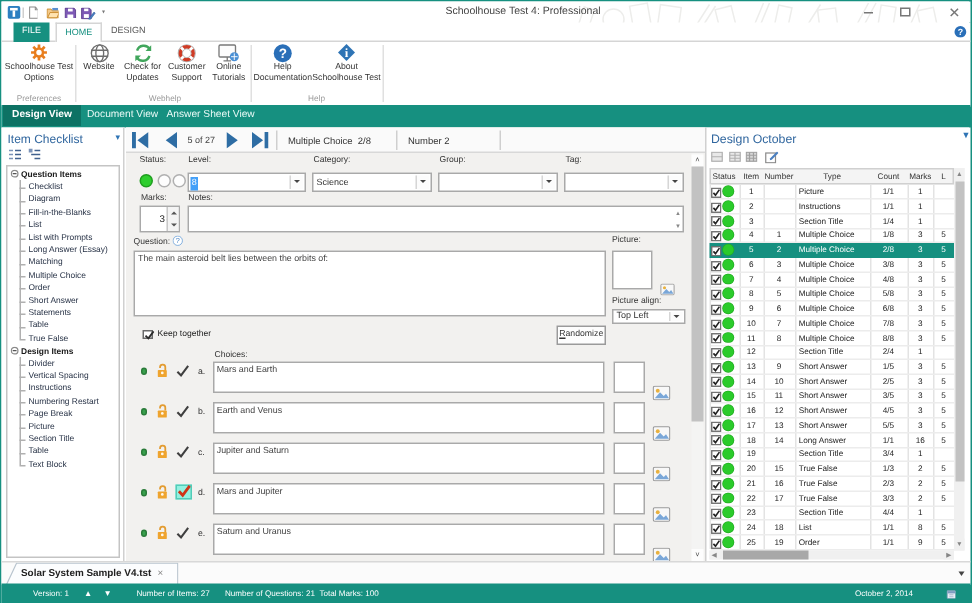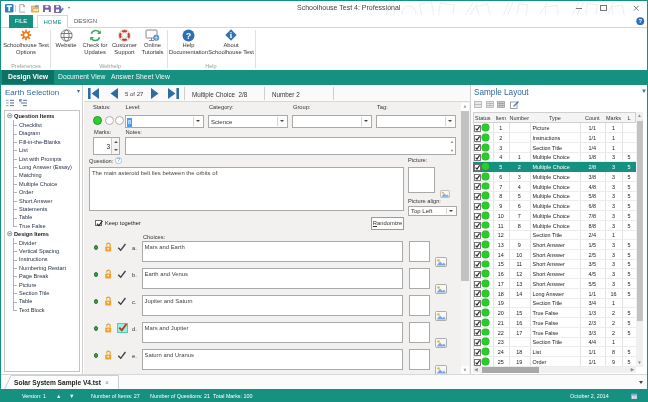--- a/index.html
+++ b/index.html
@@ -213,21 +213,21 @@
     <text x="6.5" y="9.6" text-anchor="middle" font-size="9" font-weight="bold" fill="#fff" font-family="Liberation Sans">?</text>
   </svg>
 
   <div id="viewbar">
     <div class="vtab" style="left:1px; width:52px; background:#0d7264; color:#fff; font-weight:bold; text-align:center;">Design View</div>
     <div class="vtab" style="left:57px;">Document View</div>
     <div class="vtab" style="left:110px;">Answer Sheet View</div>
   </div>
 
   <div id="leftpanel">
-    <div class="ptitle">Earth Selection</div>
+    <div class="ptitle">Item Checklist</div>
     <div class="abs" style="left:76px; top:2px; font-size:6px; color:#2e74b5;">▾</div>
 
     <svg class="abs" style="left:5px; top:14px;" width="8" height="8" viewBox="0 0 9 9">
       <g stroke="#7a92b8" stroke-width="1">
           <line x1="0" y1="1.5" x2="3" y2="1.5"></line>
           <line x1="0" y1="4.5" x2="3" y2="4.5"></line>
           <line x1="0" y1="7.5" x2="3" y2="7.5"></line>
         </g>
       <g stroke="#41618e" stroke-width="1">
           <line x1="4.5" y1="1.5" x2="9" y2="1.5"></line>
@@ -494,21 +494,21 @@
         </svg>
     </div>
 
     <div class="sb-track" style="left:377px; top:17px; width:8px; height:272px; background:#f4f4f3;"></div>
     <div class="sb-arrow" style="left:377px; top:18px; width:8px; height:8px; line-height:8px; background:#fdfdfd; font-size:5px; color:#444;">˄</div>
     <div class="sb-arrow" style="left:377px; top:281px; width:8px; height:8px; line-height:8px; background:#fdfdfd; font-size:5px; color:#444;">˅</div>
     <div class="sb-thumb" style="left:377px; top:26px; width:8px; height:170px;"></div>
   </div>
 
   <div id="rightpanel">
-    <div class="ptitle">Sample Layout</div>
+    <div class="ptitle">Design October</div>
 
     <div class="abs" style="left:170px; top:3px; font-size:6px; color:#2e74b5;">▼</div>
 
     <svg class="abs" style="left:2.8px; top:16px;" width="8" height="7" viewBox="0 0 8 7">
         <rect x="0.5" y="0.5" width="7" height="6" fill="#e8e8e8" stroke="#b0b0b0" stroke-width="0.8"></rect>
         <line x1="0.5" y1="3.5" x2="7.5" y2="3.5" stroke="#b0b0b0" stroke-width="0.8"></line>
       </svg>
     <svg class="abs" style="left:14.5px; top:16px;" width="8" height="7" viewBox="0 0 8 7">
         <rect x="0.5" y="0.5" width="7" height="6" fill="#e8e8e8" stroke="#b0b0b0" stroke-width="0.8"></rect>
         <line x1="0.5" y1="2.5" x2="7.5" y2="2.5" stroke="#b0b0b0" stroke-width="0.8"></line>

